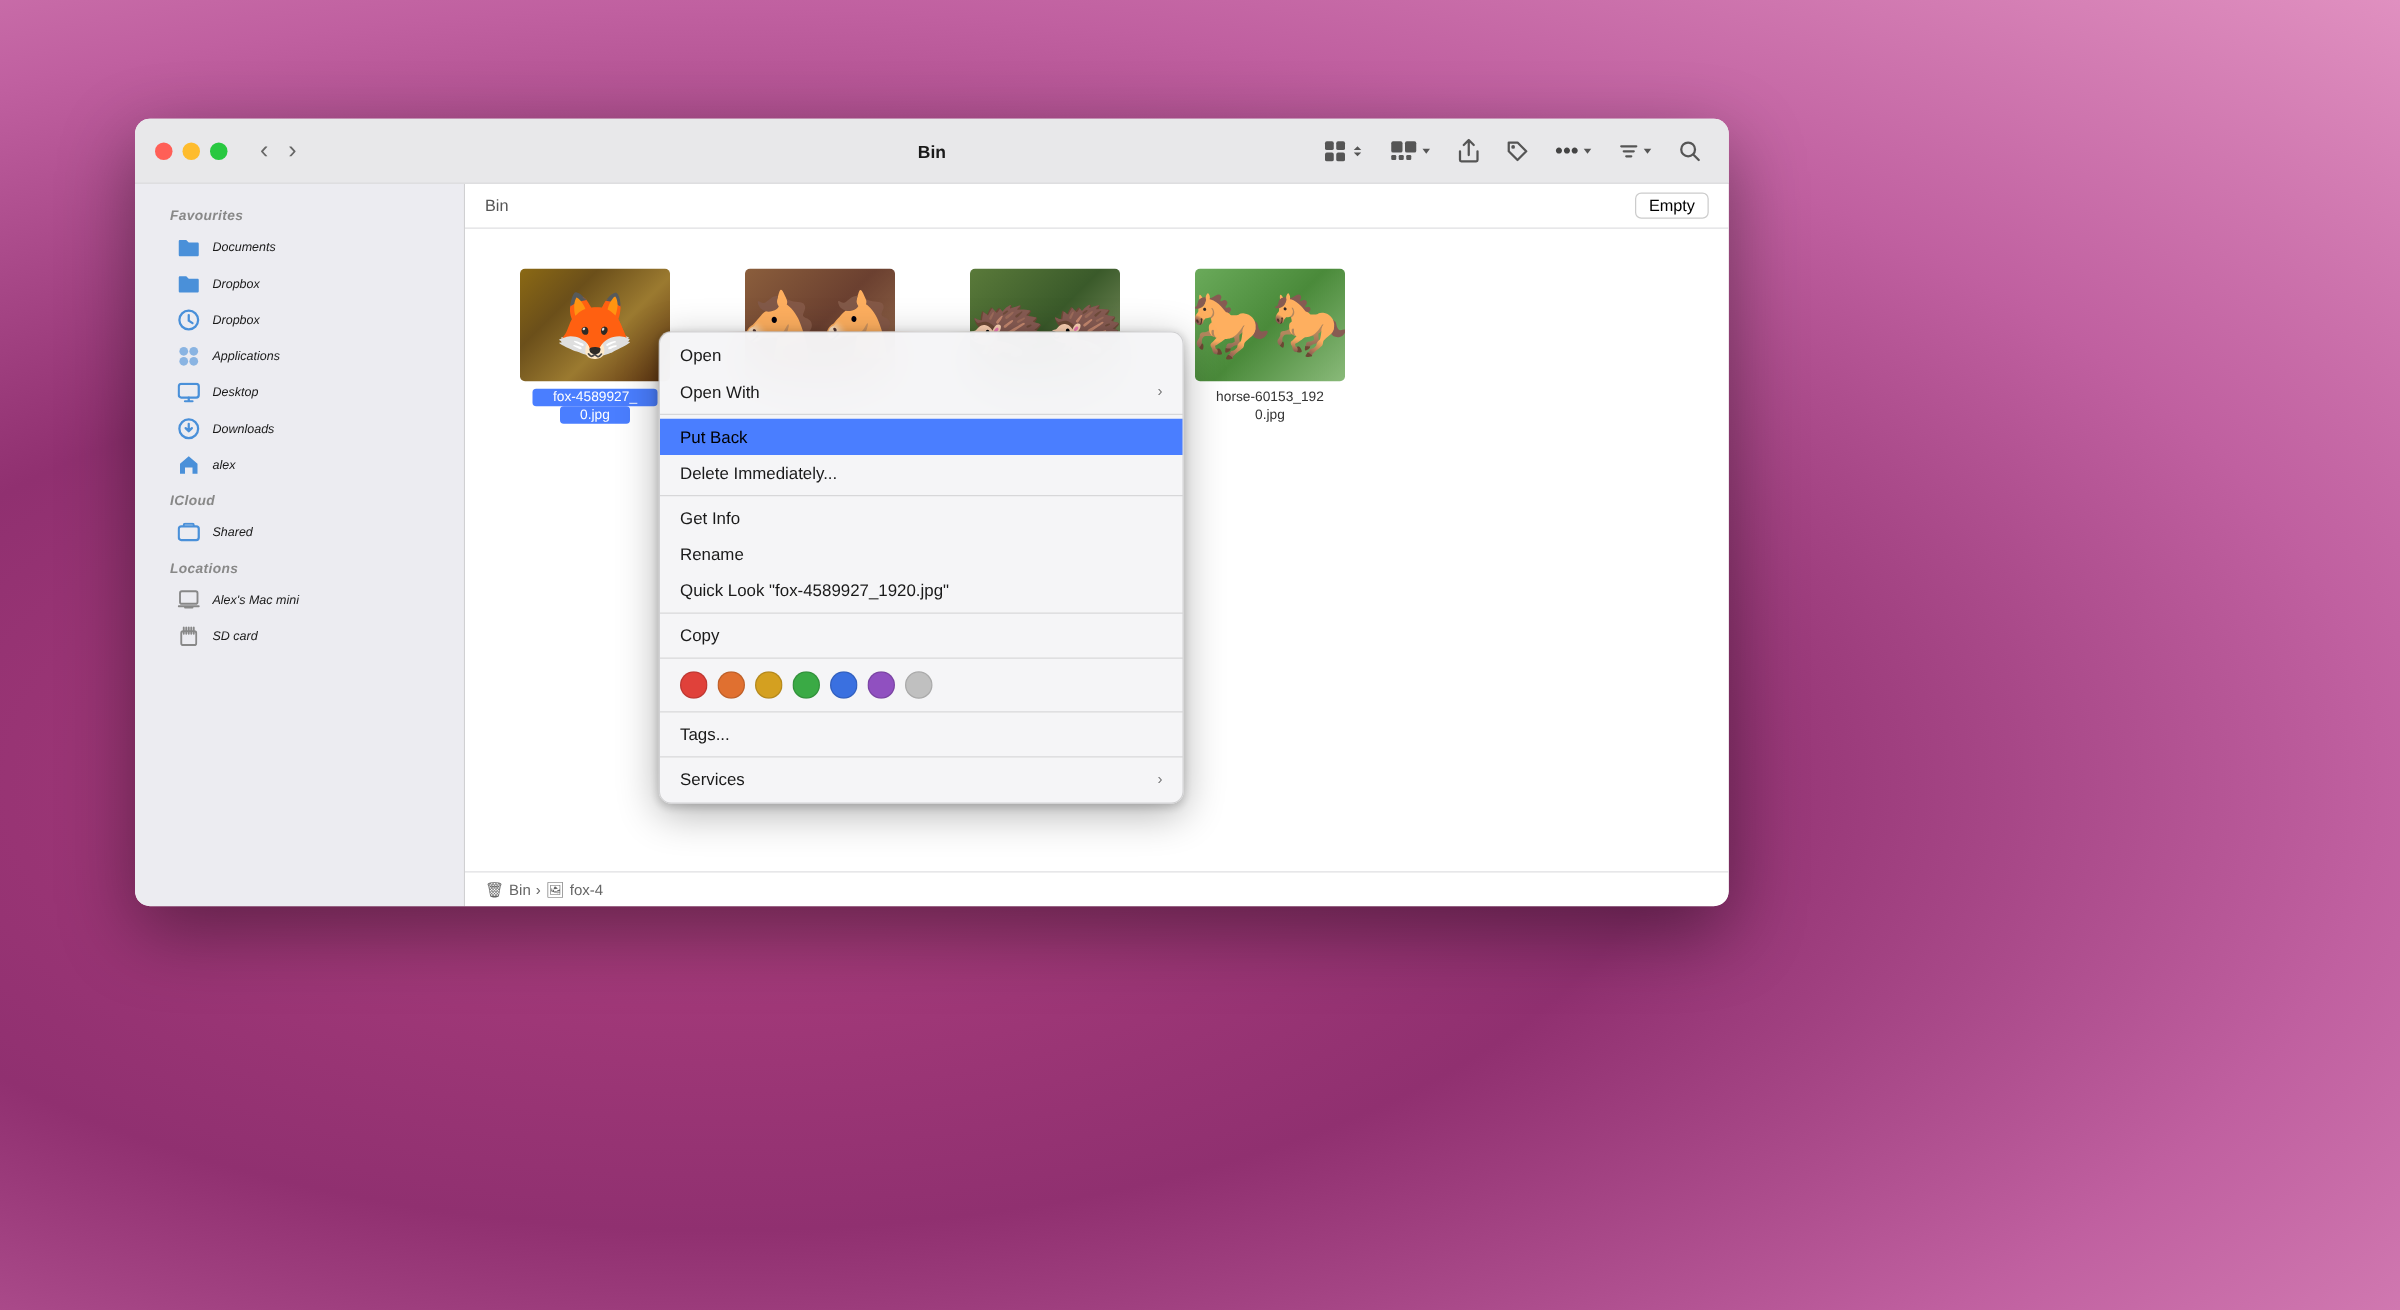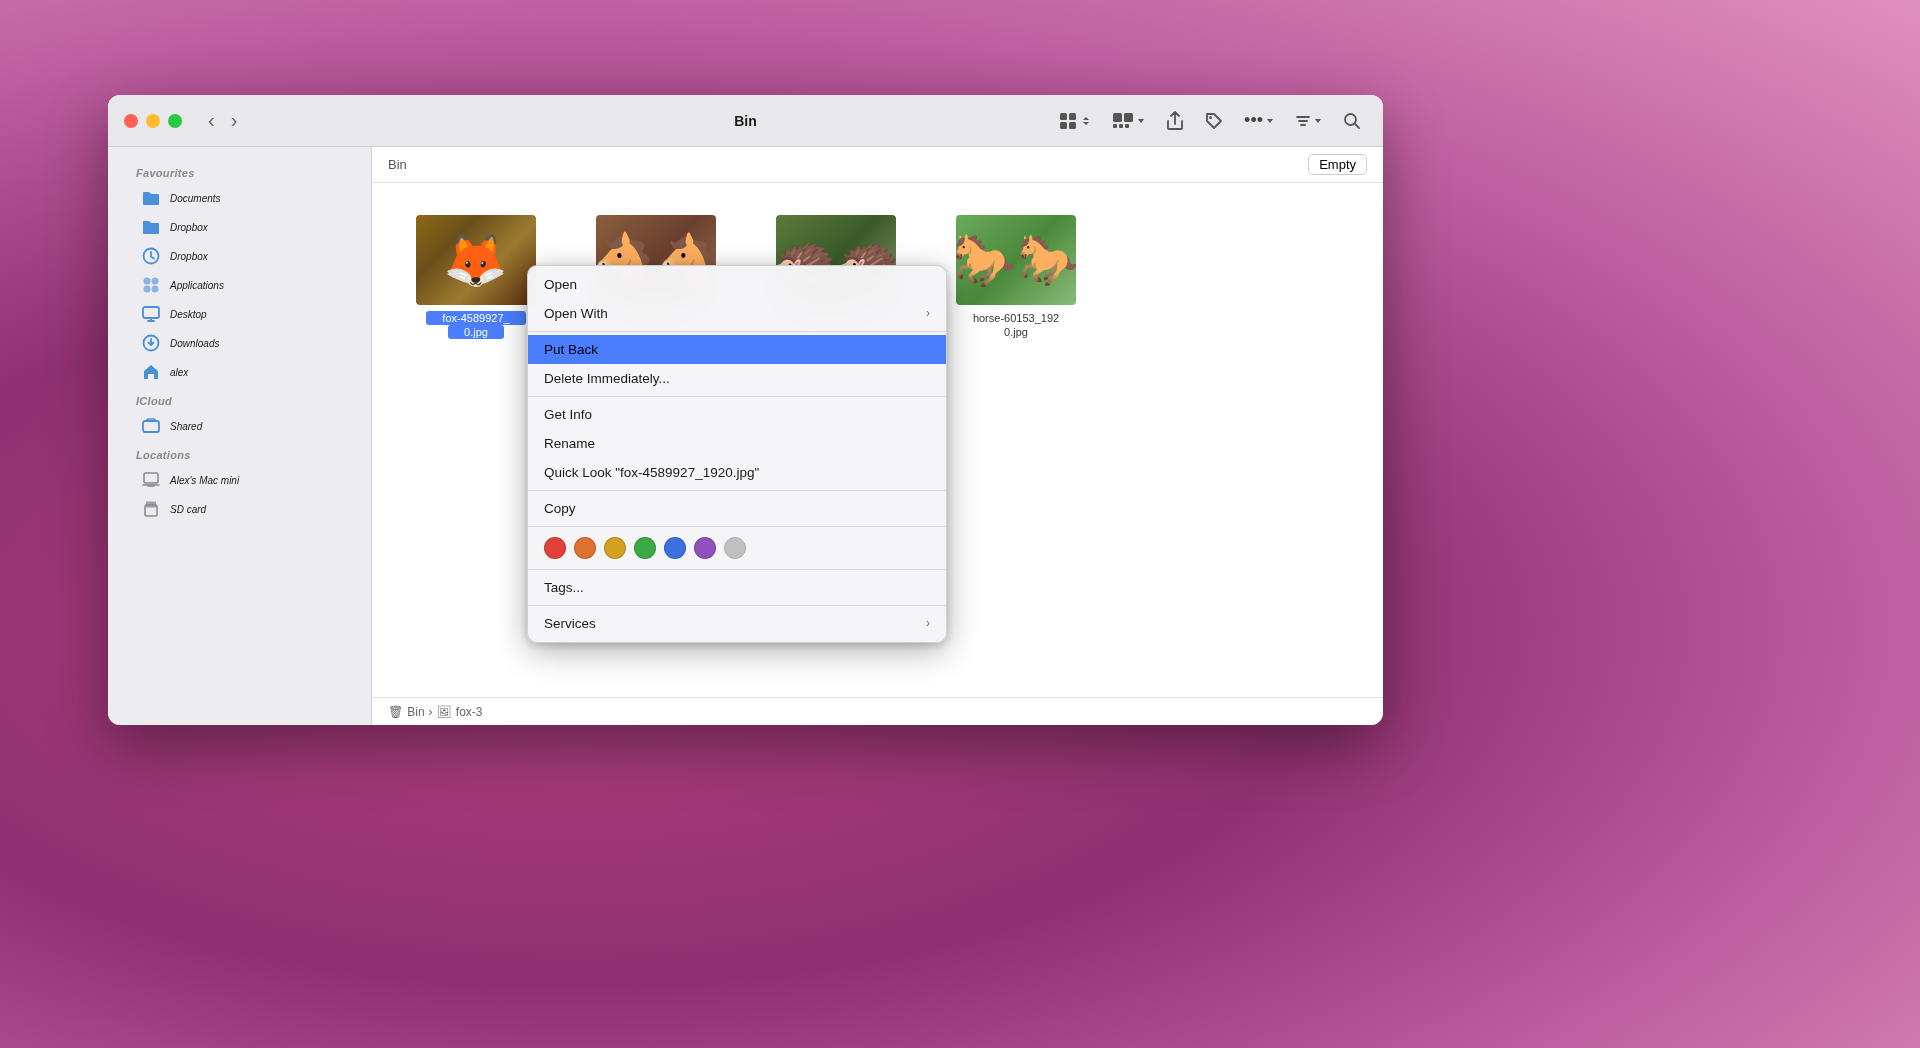--- a/index.html
+++ b/index.html
@@ -580,21 +580,21 @@
           </div>
           <span class="file-name">horse-60153_192<br>0.jpg</span>
         </div>
       </div>
 
       <div class="status-bar">
         <span>🗑</span>
         <span>Bin</span>
         <span>›</span>
         <span>🖼</span>
-        <span>fox-3</span>
+        <span>fox-4</span>
       </div>
     </div>
   </div>
 </div>
 
 <div class="context-menu">
   <div class="cm-item">
     <span>Open</span>
   </div>
   <div class="cm-item">

